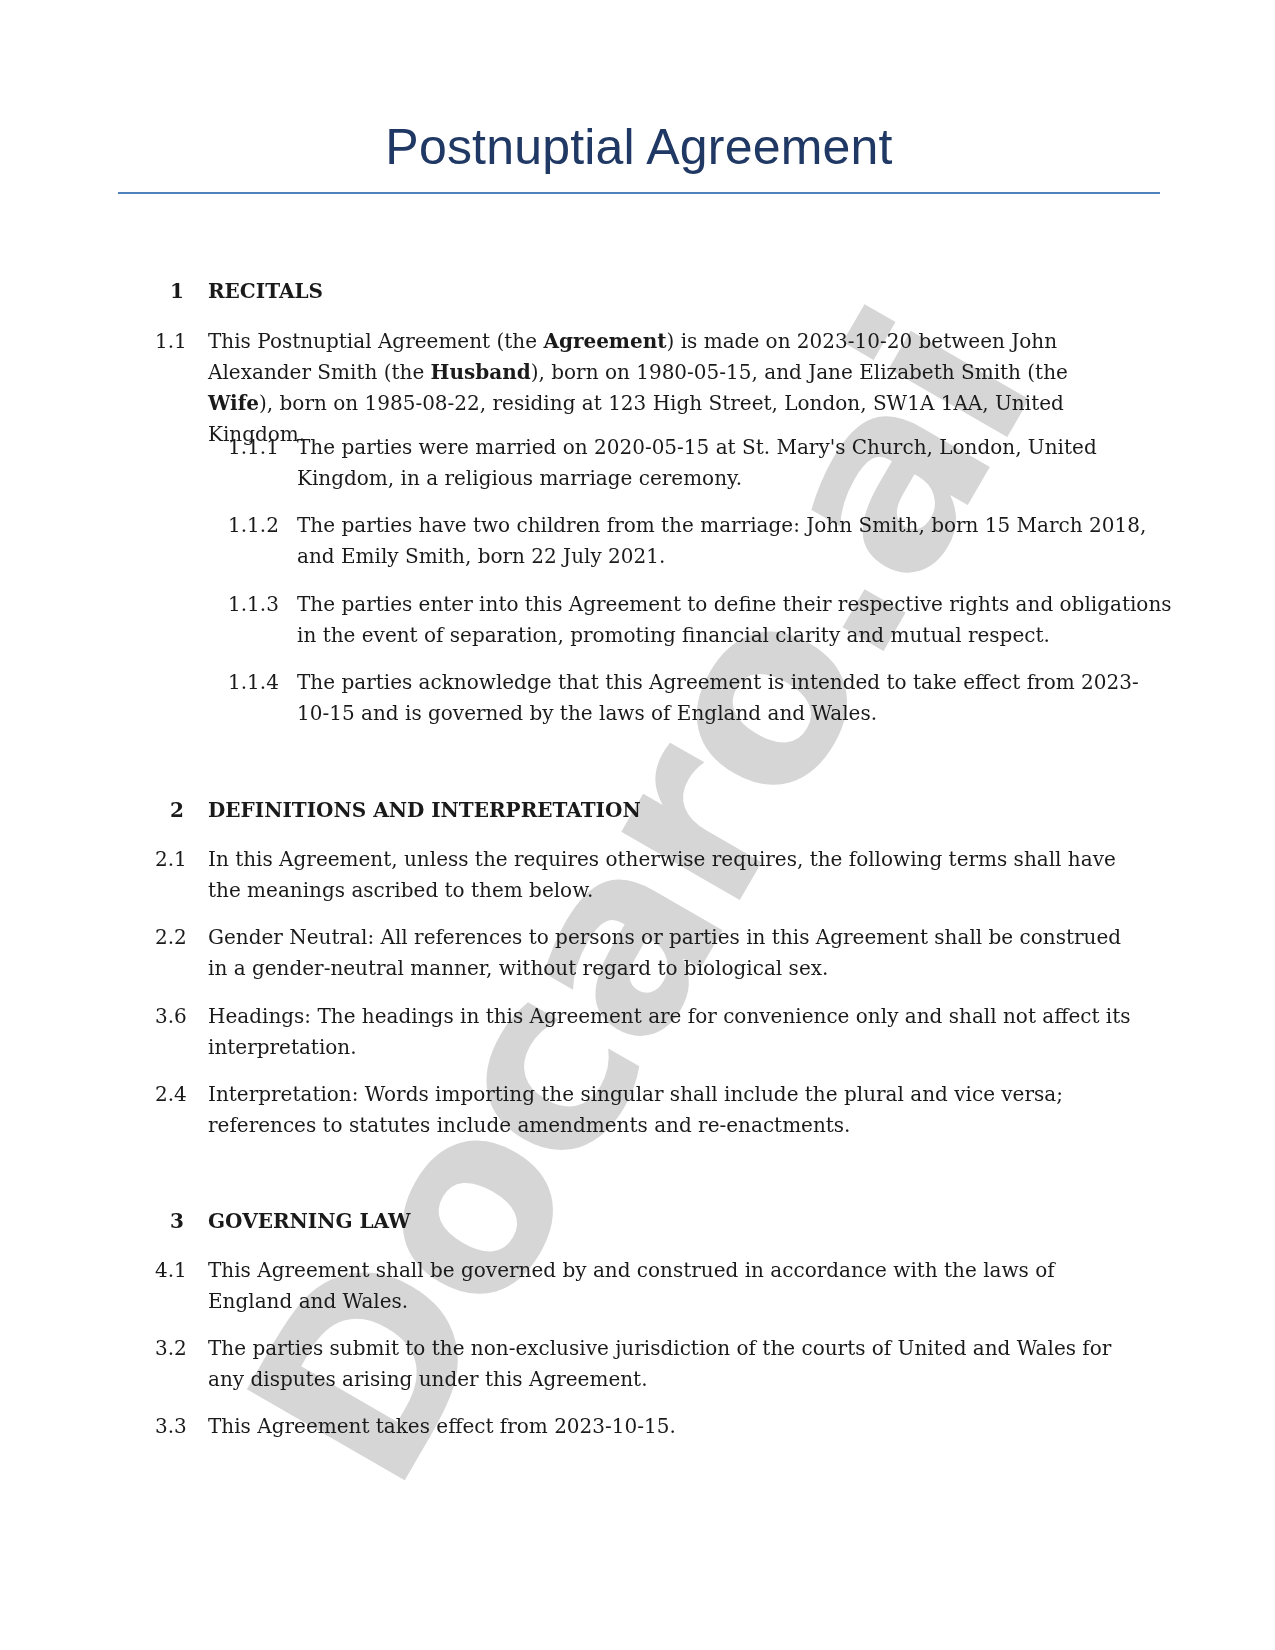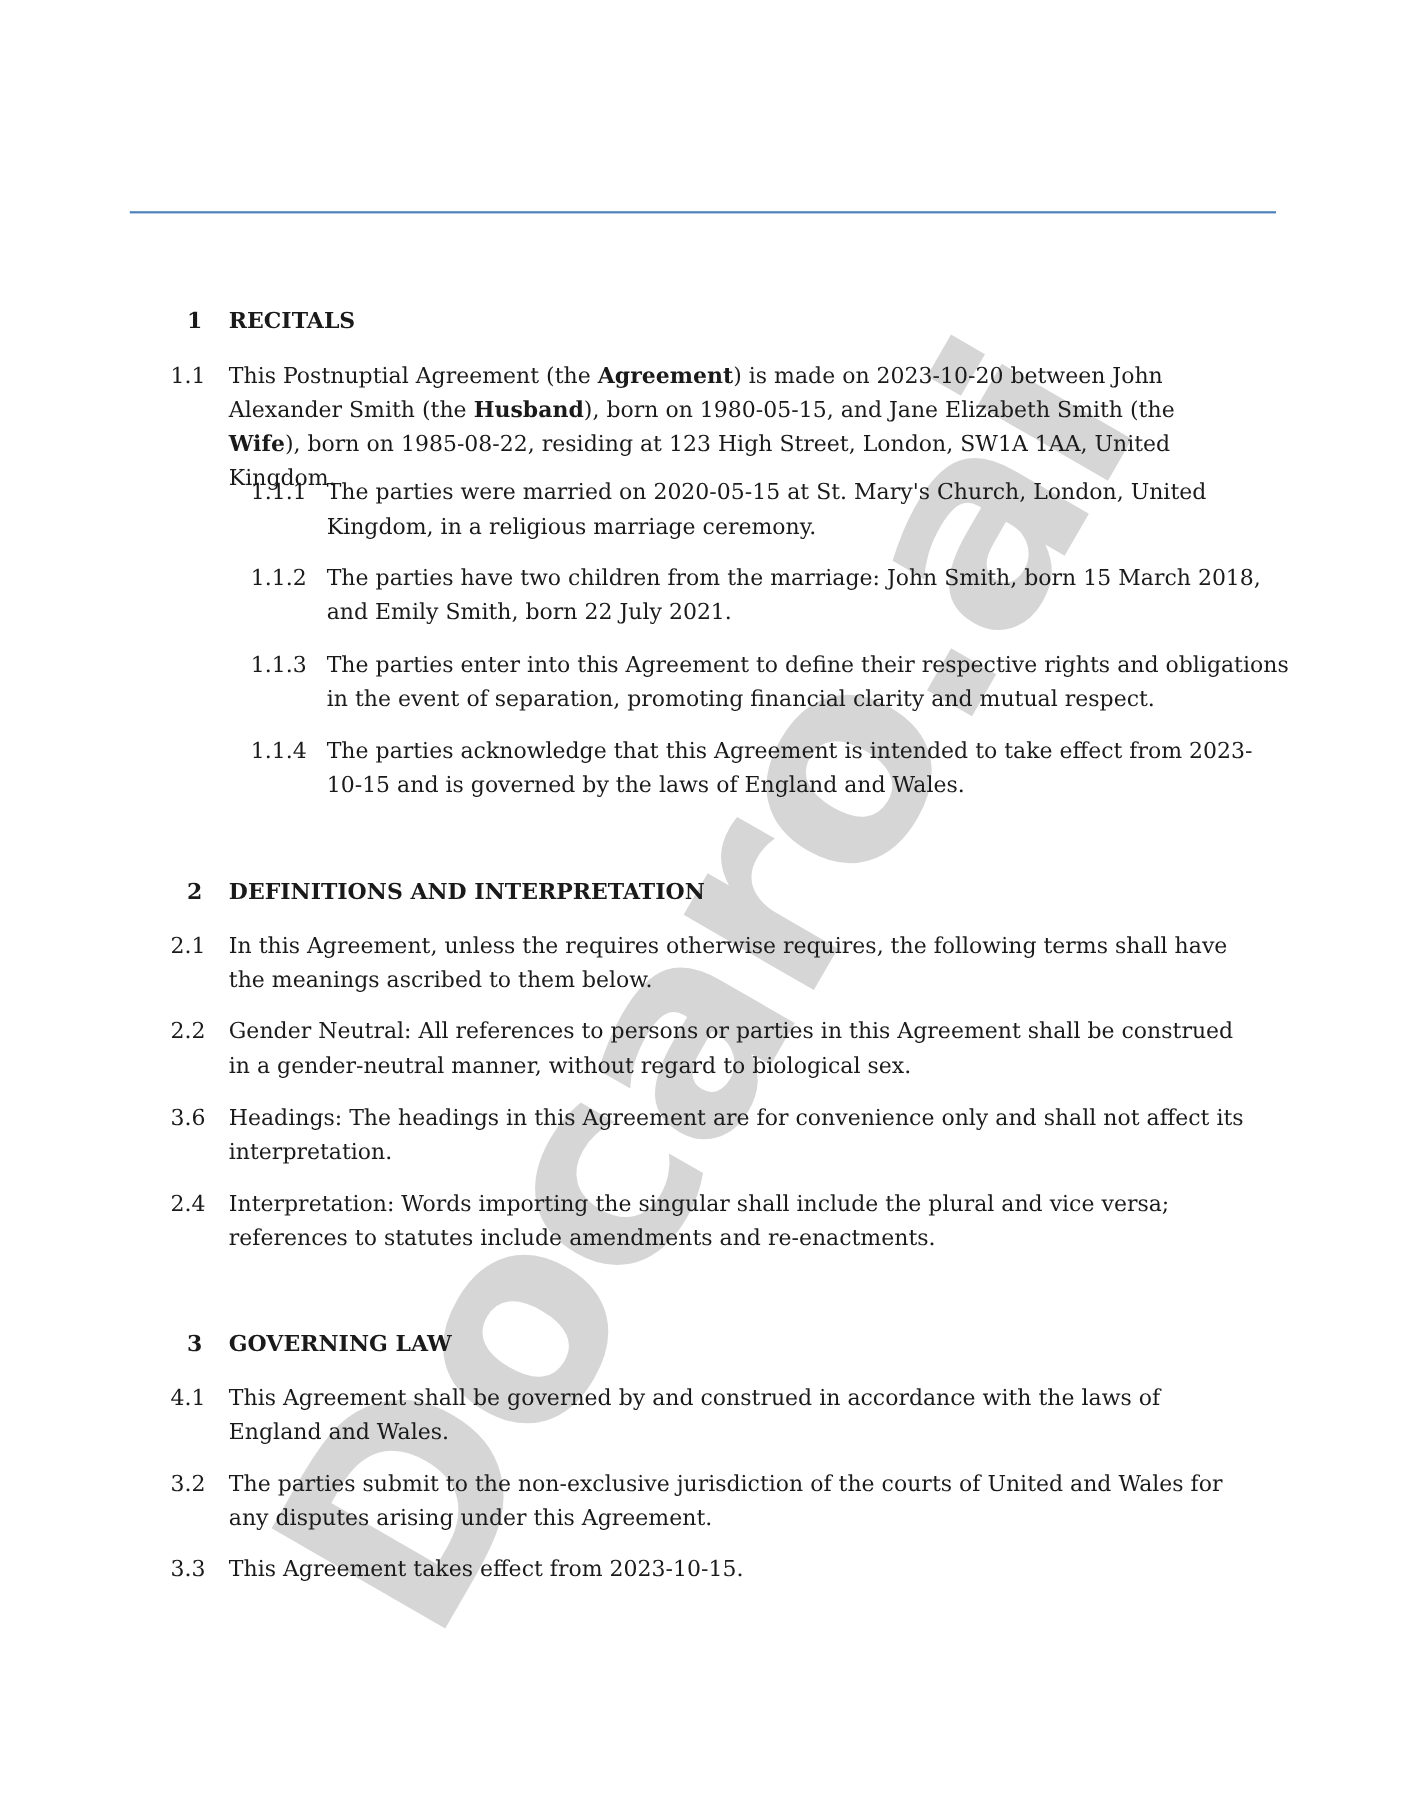--- a/index.html
+++ b/index.html
@@ -22,20 +22,21 @@
   .p .txt { position: absolute; left: 208px; width: 930px; }
   .s { position: absolute; }
   .s .num { position: absolute; left: 228px; }
   .s .txt { position: absolute; left: 297px; width: 850px; }
   b { font-weight: bold; }
 </style>
 </head>
 <body>
 
 <div class="page">
+  <div class="title">Postnuptial Agreement</div>
   <div class="title-rule"></div>
 
   <div class="watermark">Docaro.ai</div>
 
   <div class="content">
 
     <div class="h" style="top:276px;">
       <span class="num">1</span>
       <span class="txt">RECITALS</span>
     </div>

